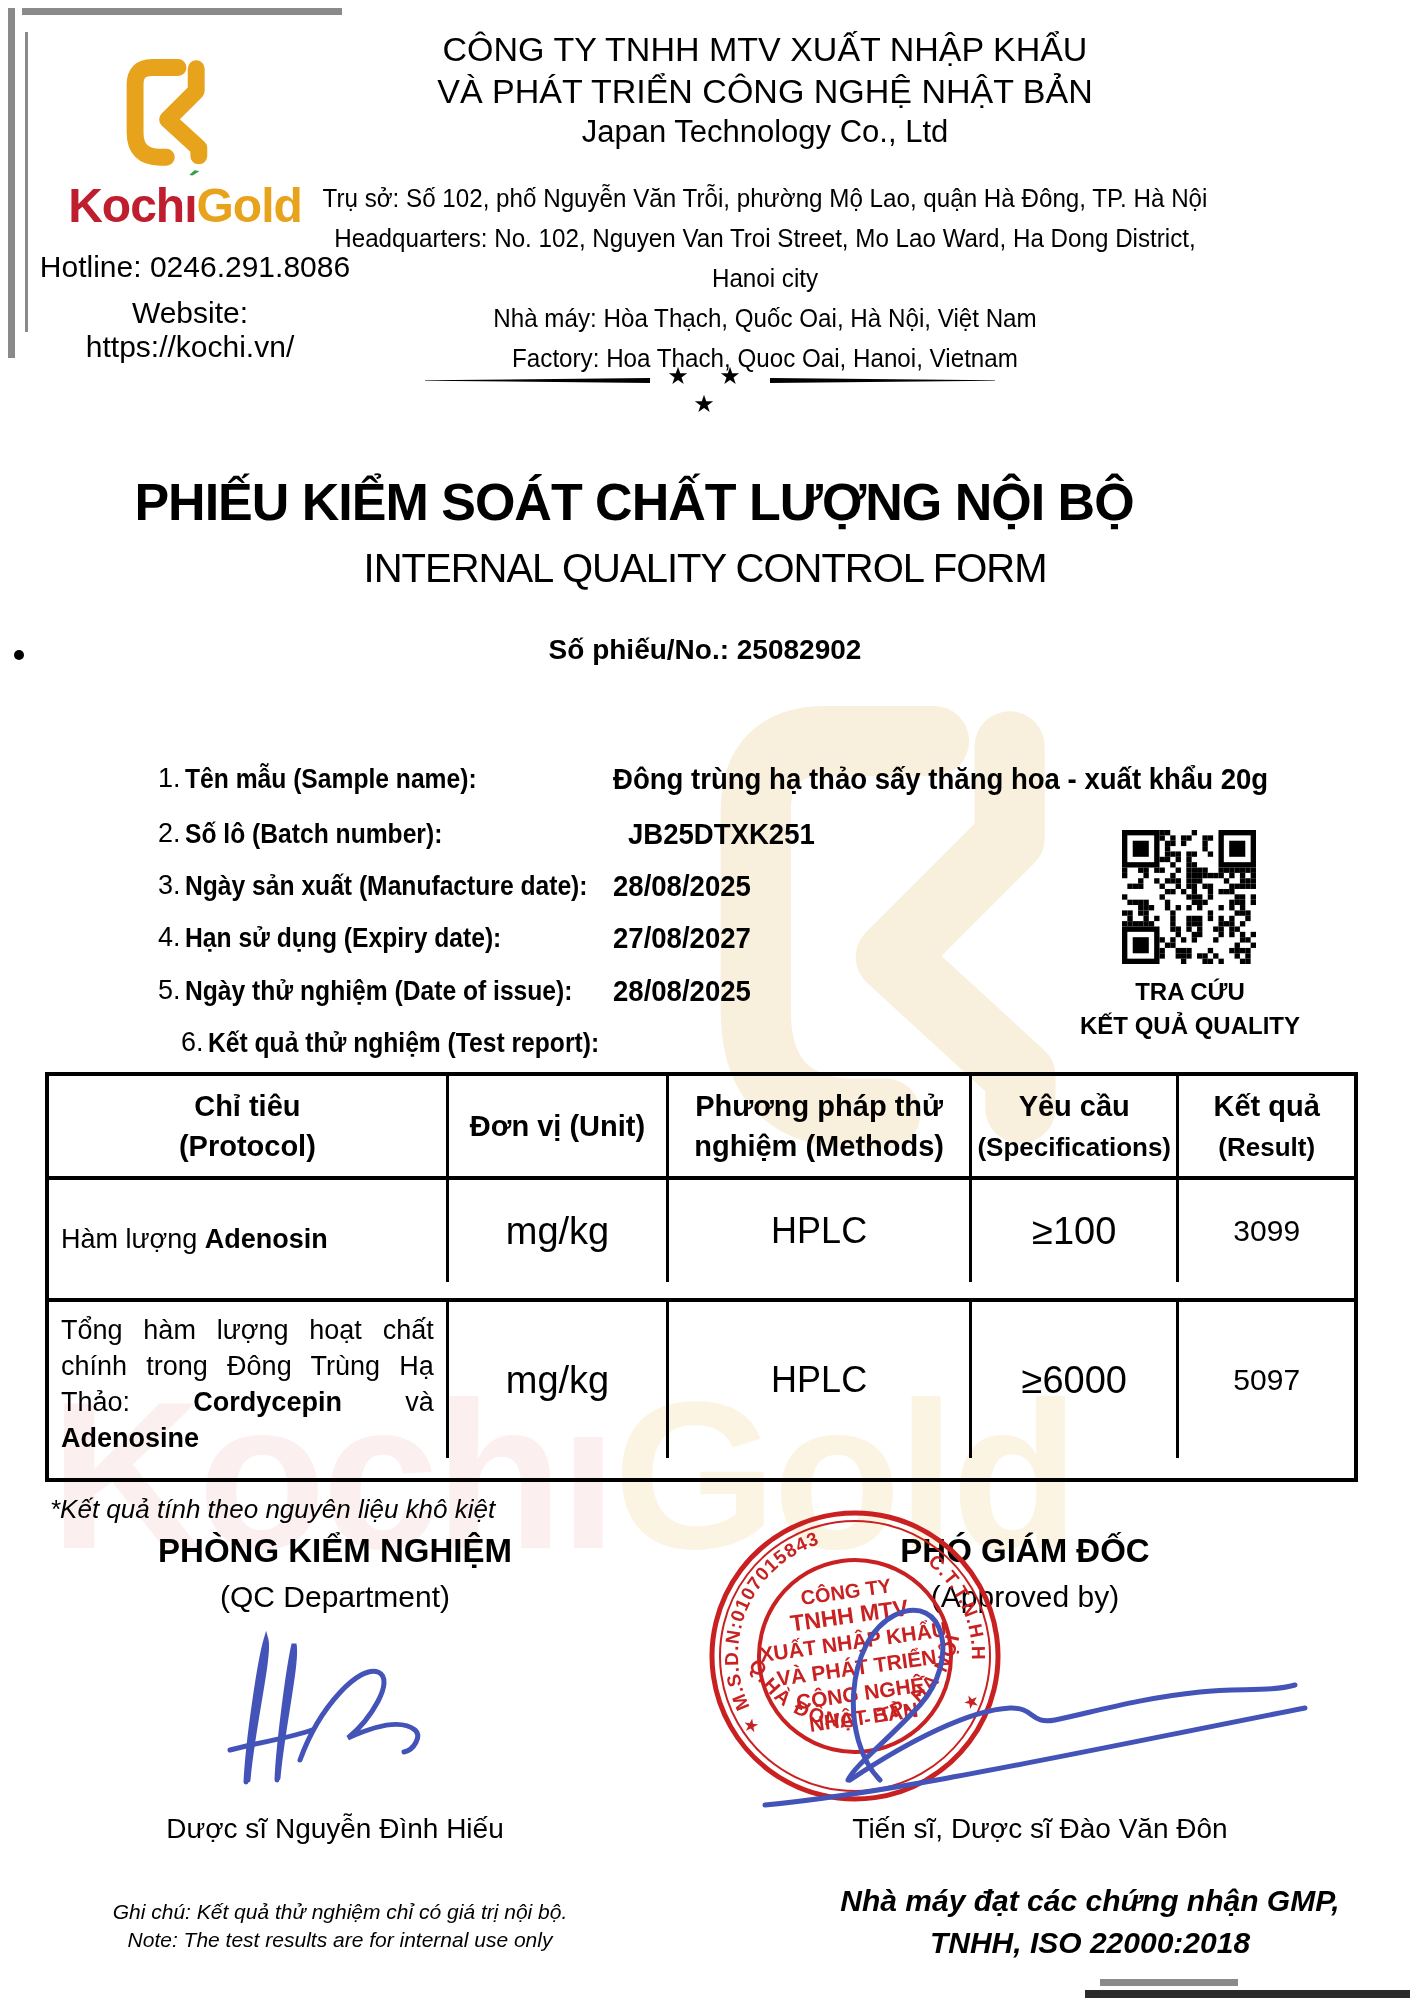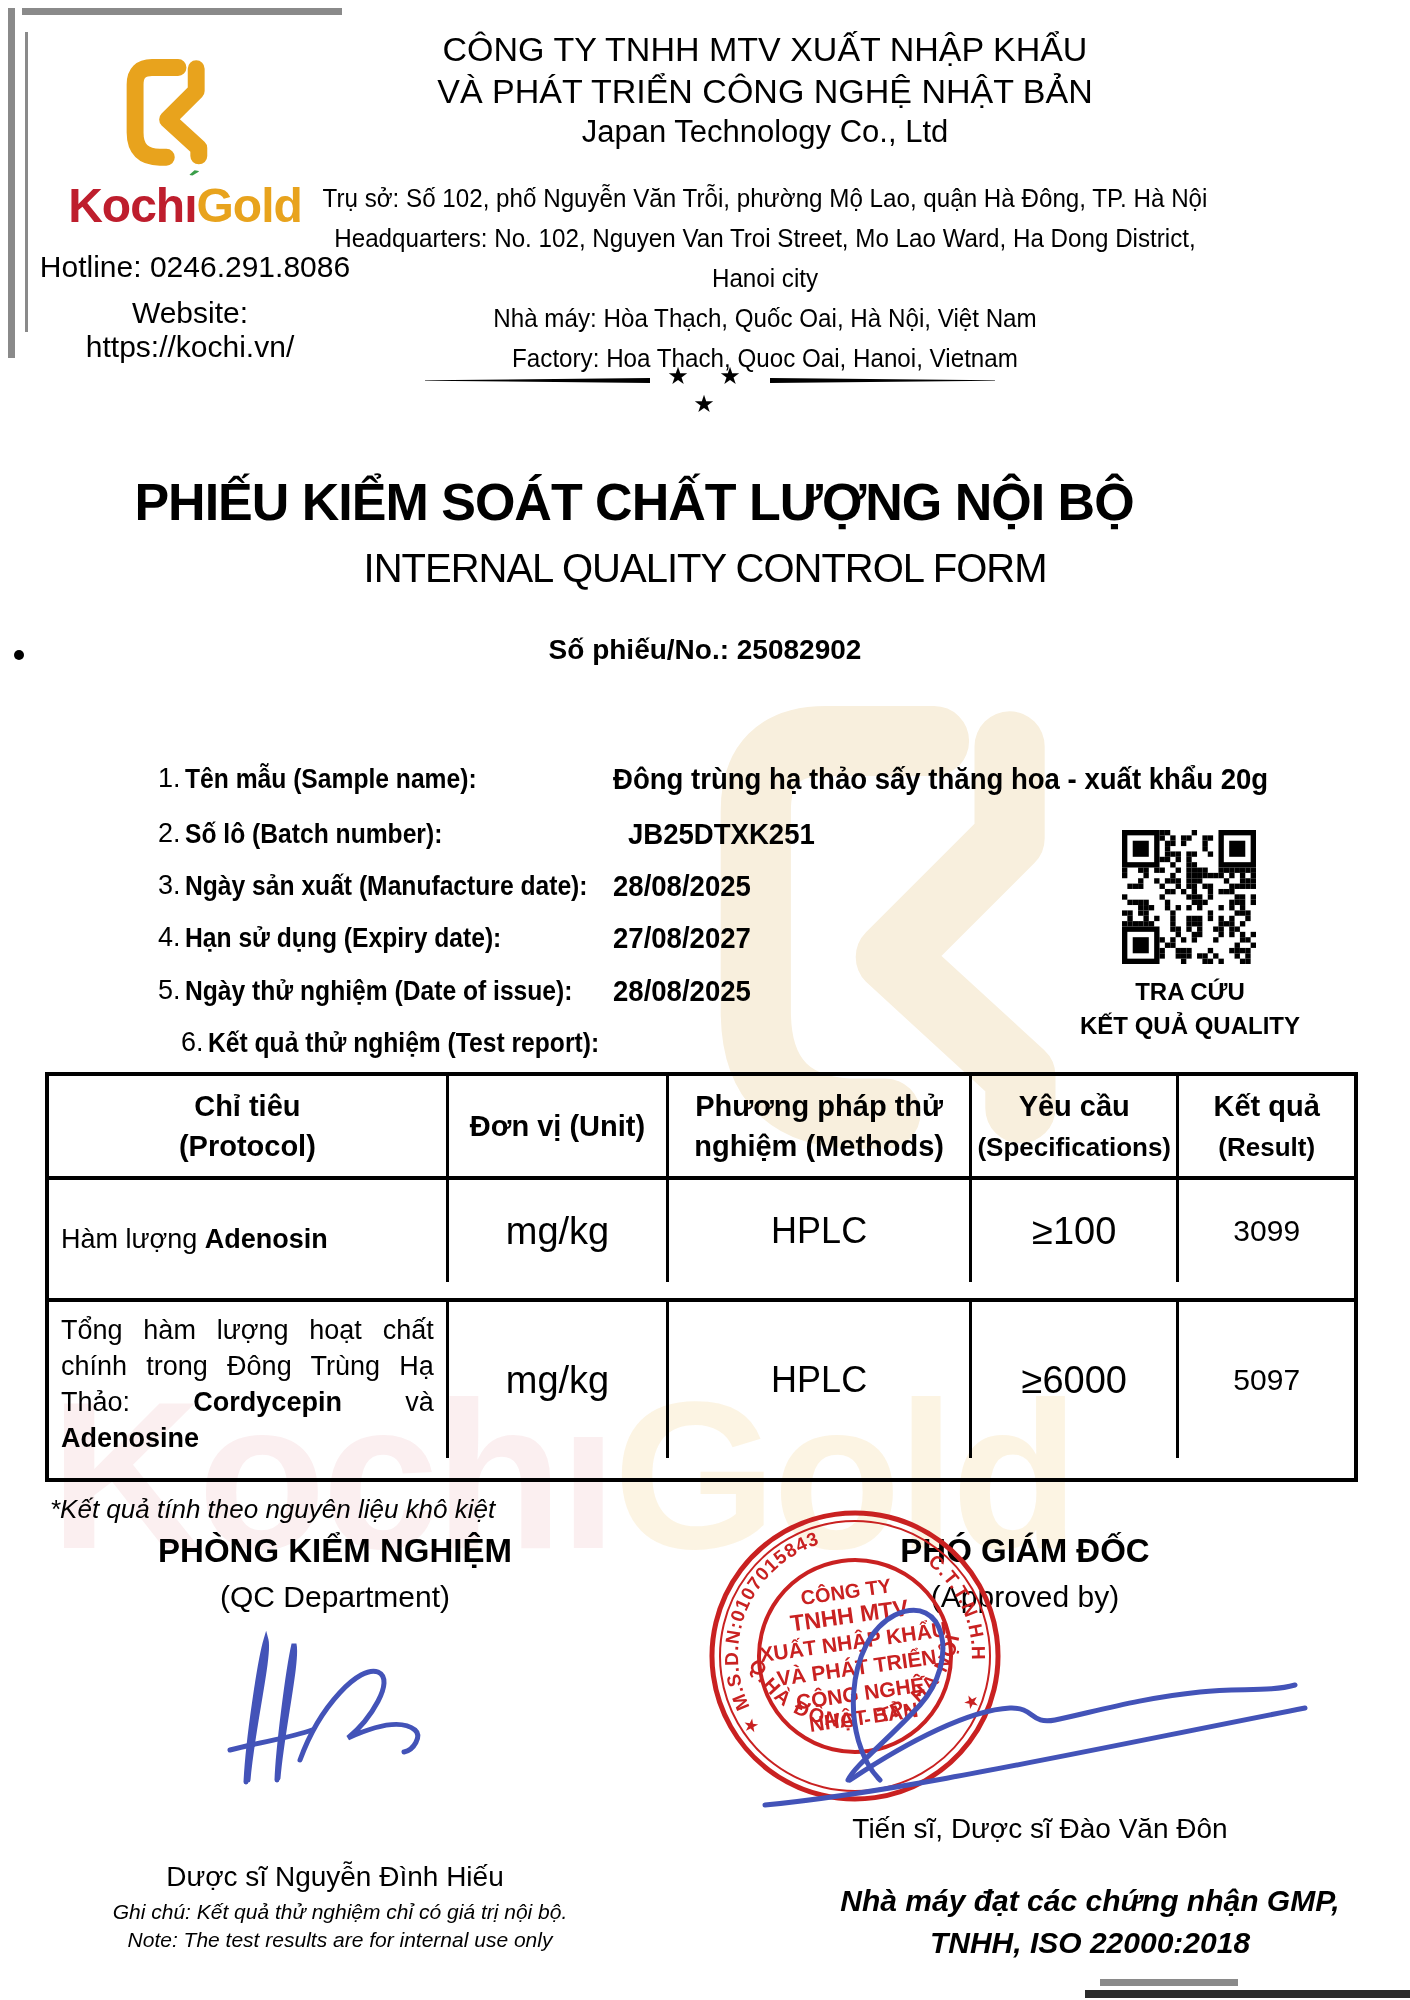--- a/index.html
+++ b/index.html
@@ -466,21 +466,21 @@
     </g>
   </svg>
   <svg class="abs z6" style="left:670px;top:1580px;" width="640" height="230" viewBox="0 0 640 230">
     <g fill="none" stroke="#4353b8" stroke-width="5" stroke-linecap="round">
       <path d="M210,200 C170,160 175,60 225,35 C275,12 290,80 250,125 C215,163 185,185 178,200"></path>
       <path d="M180,200 C240,160 300,130 340,128 C365,127 360,145 385,140 C420,133 470,118 530,112 C570,108 600,112 625,105"></path>
       <path d="M95,225 C230,212 420,170 635,128"></path>
     </g>
   </svg>
 
-  <div class="abs z2 sig-name ctr" style="left:110px;top:1813px;width:450px;margin-top:48px;">Dược sĩ Nguyễn Đình Hiếu</div>
+  <div class="abs z2 sig-name ctr" style="left:110px;top:1813px;width:450px;">Dược sĩ Nguyễn Đình Hiếu</div>
   <div class="abs z2 sig-name ctr" style="left:820px;top:1813px;width:440px;">Tiến sĩ, Dược sĩ Đào Văn Đôn</div>
 
   <div class="abs z2 foot-note ctr" style="left:110px;top:1898px;width:460px;">Ghi chú: Kết quả thử nghiệm chỉ có giá trị nội bộ.</div>
   <div class="abs z2 foot-note ctr" style="left:110px;top:1926px;width:460px;">Note: The test results are for internal use only</div>
   <div class="abs z2 foot-cert ctr" style="left:790px;top:1880px;width:600px;">Nhà máy đạt các chứng nhận GMP,</div>
   <div class="abs z2 foot-cert ctr" style="left:790px;top:1922px;width:600px;">TNHH, ISO 22000:2018</div>
 
 </div>
 
 </body></html>

